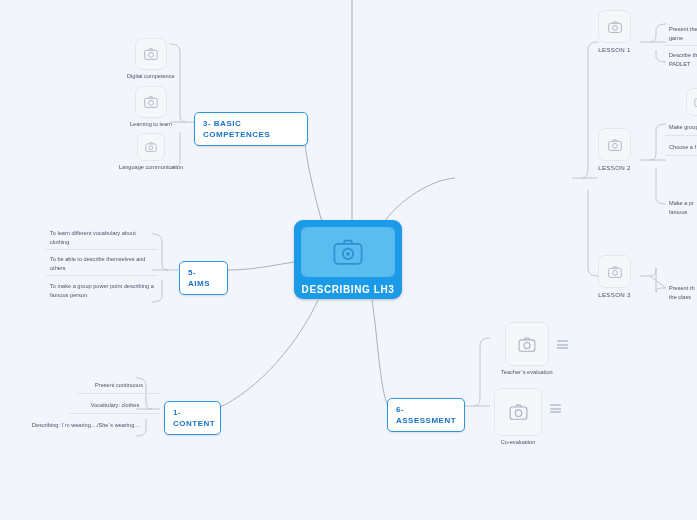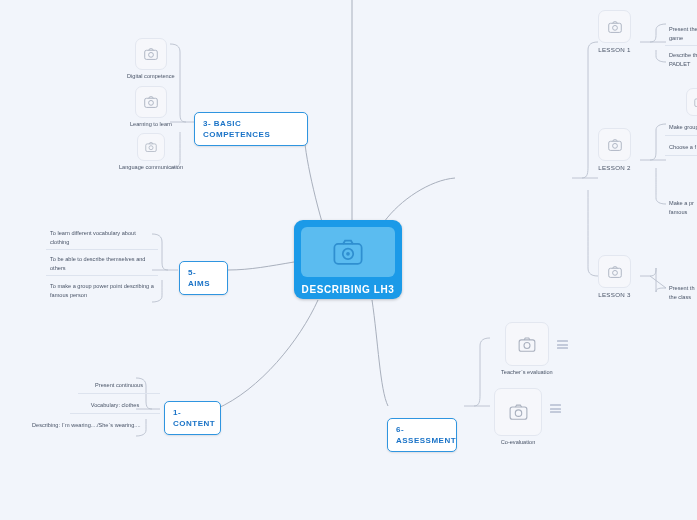--- a/index.html
+++ b/index.html
@@ -129,21 +129,21 @@
     <div class="ctitle">DESCRIBING LH3</div>
   </div>
 
   <div class="branch" style="left:164px;top:401px;width:57px;">1-CONTENT</div>
 
   <div class="branch" style="left:179px;top:261px;width:49px;">5- AIMS</div>
 
   <div class="branch" style="left:194px;top:112px;width:114px;">3- BASIC COMPETENCES</div>
 
 
-  <div class="branch" style="left:387px;top:418px;width:70px;">6- ASSESSMENT</div>
+  <div class="branch" style="left:387px;top:398px;width:78px;">6- ASSESSMENT</div>
 
   <div class="imgnode" style="left:127px;top:38px;">
     <div class="imgbox" style="width:30px;height:30px;">
       <svg width="14" height="12" viewBox="0 0 24 21" fill="none" stroke="#aab1bf" stroke-width="1.6">
         <rect x="1" y="4" width="22" height="16" rx="3"></rect>
           <path d="M8 4l1.6-2.6h4.8L16 4"></path>
         <circle cx="12" cy="12" r="4.2"></circle>
       </svg>
     </div>
     <div class="imgcap">Digital competence</div>

